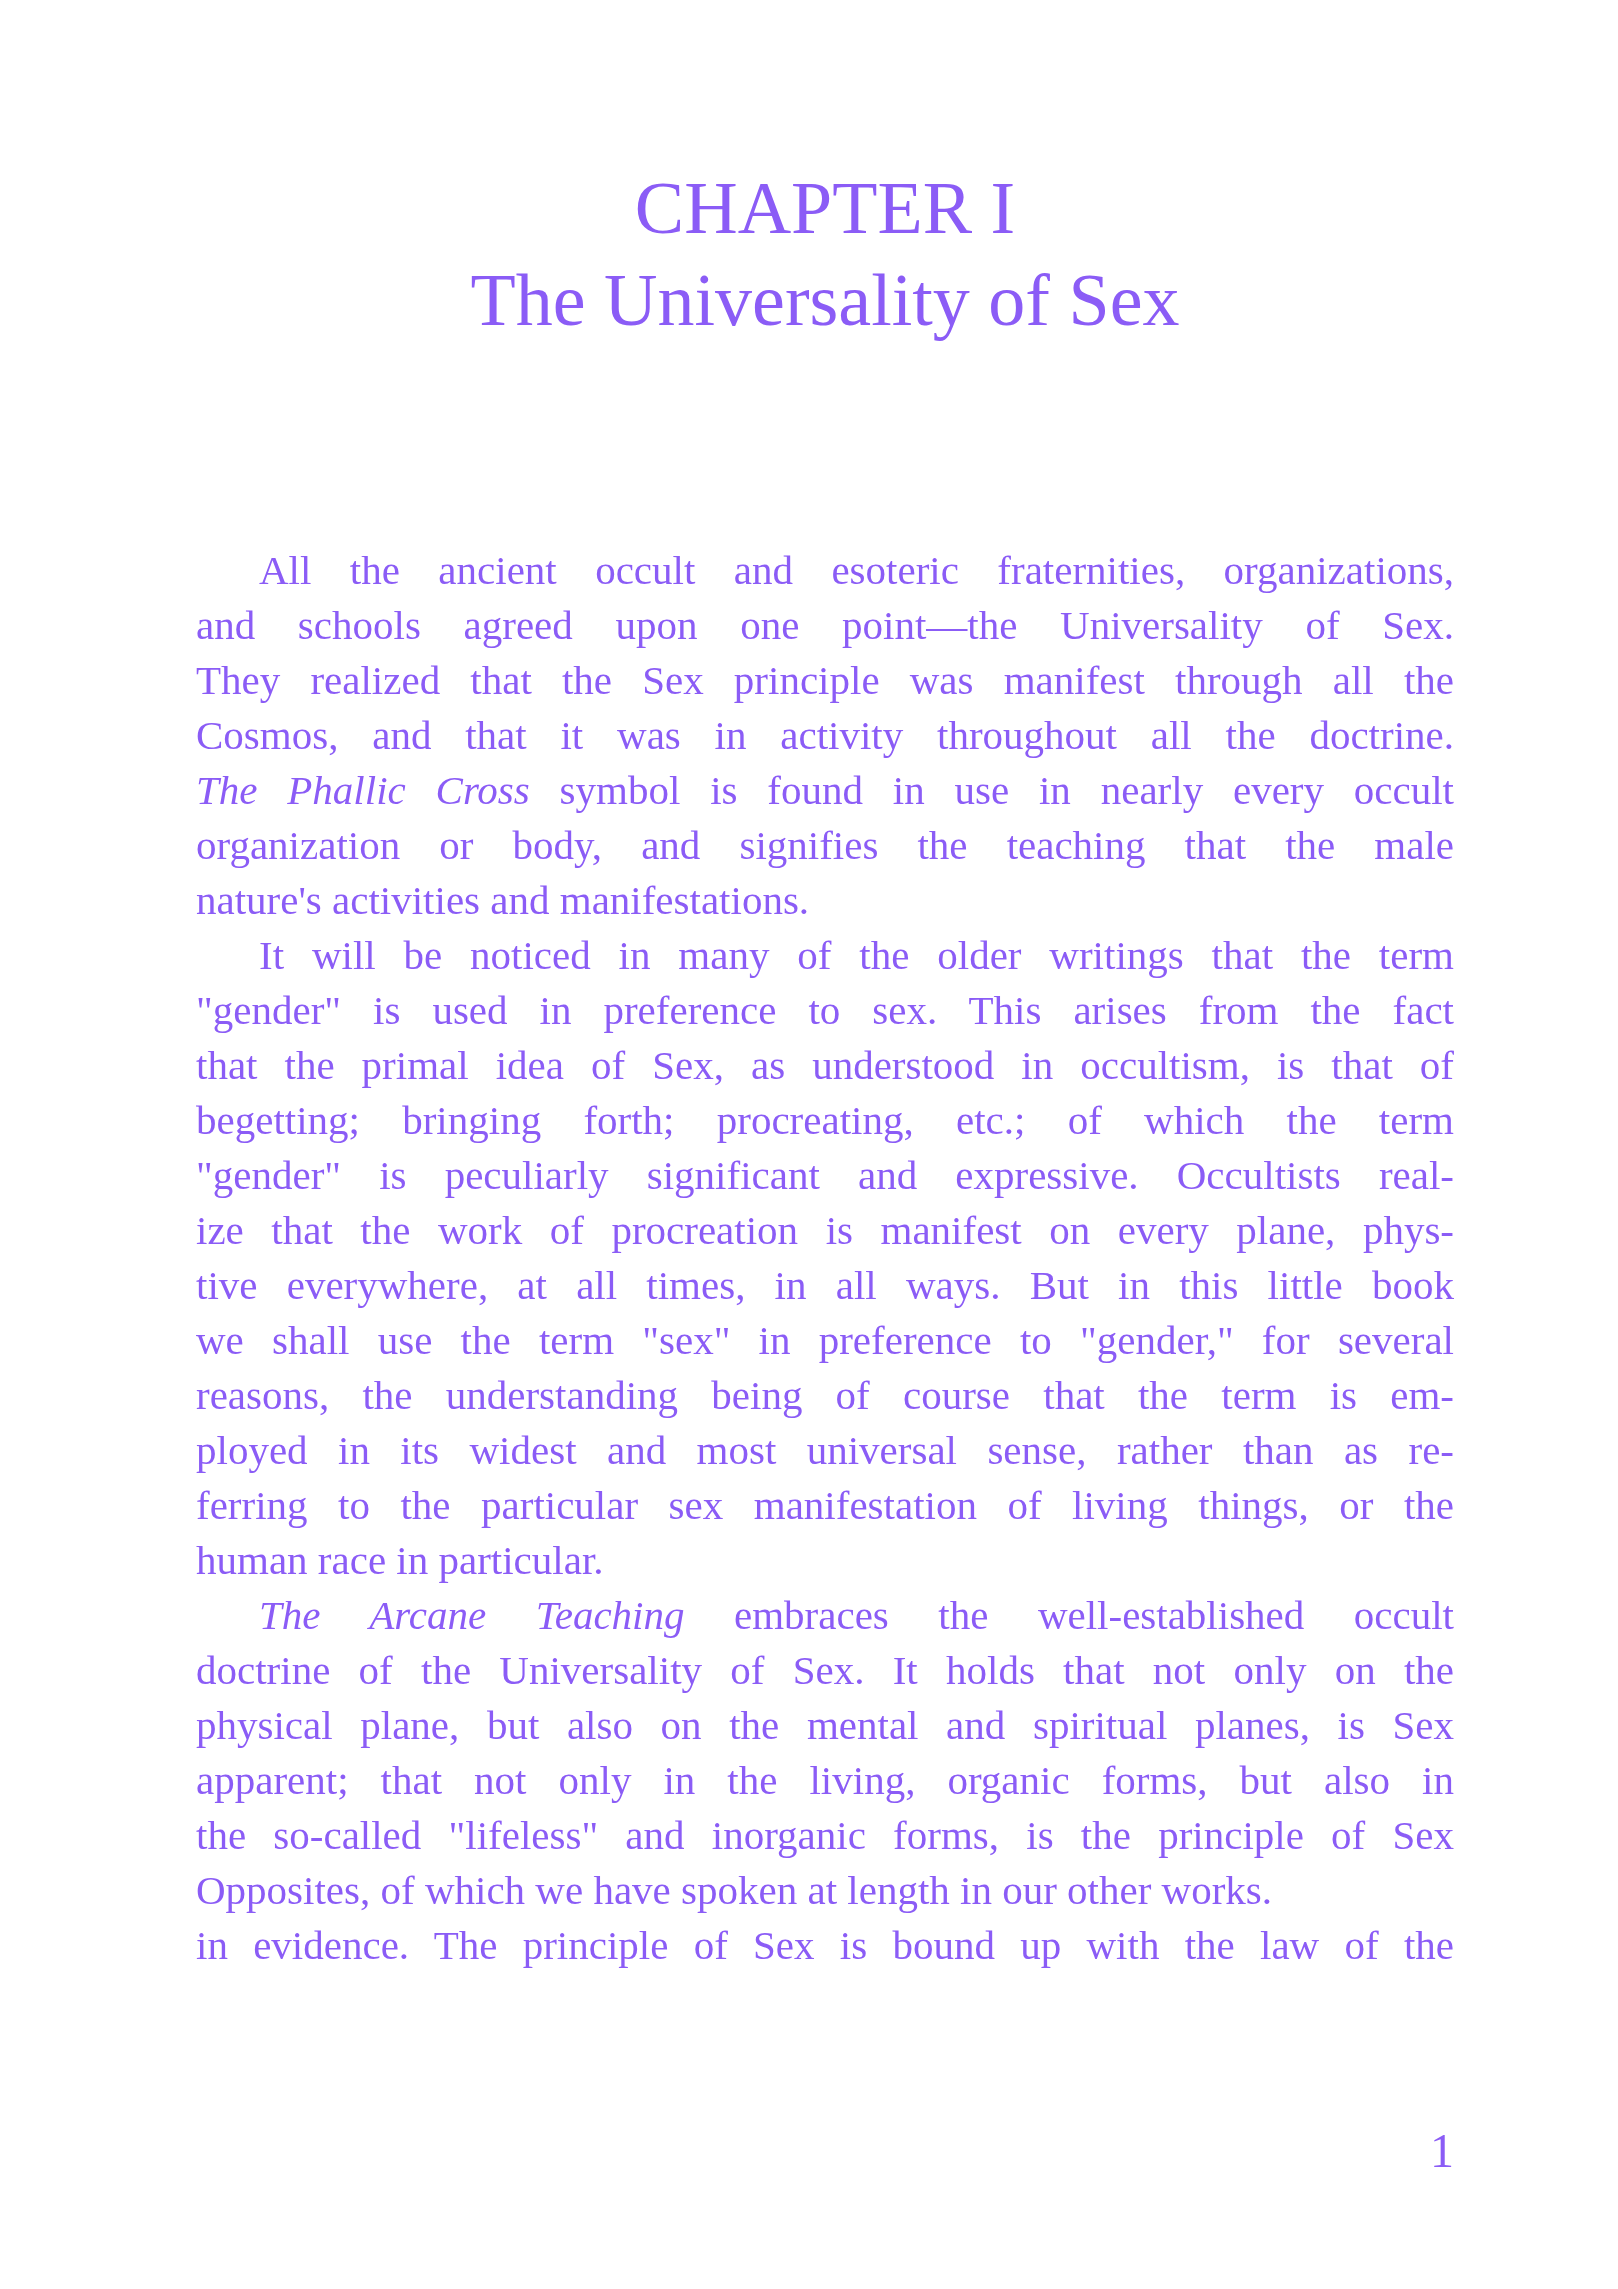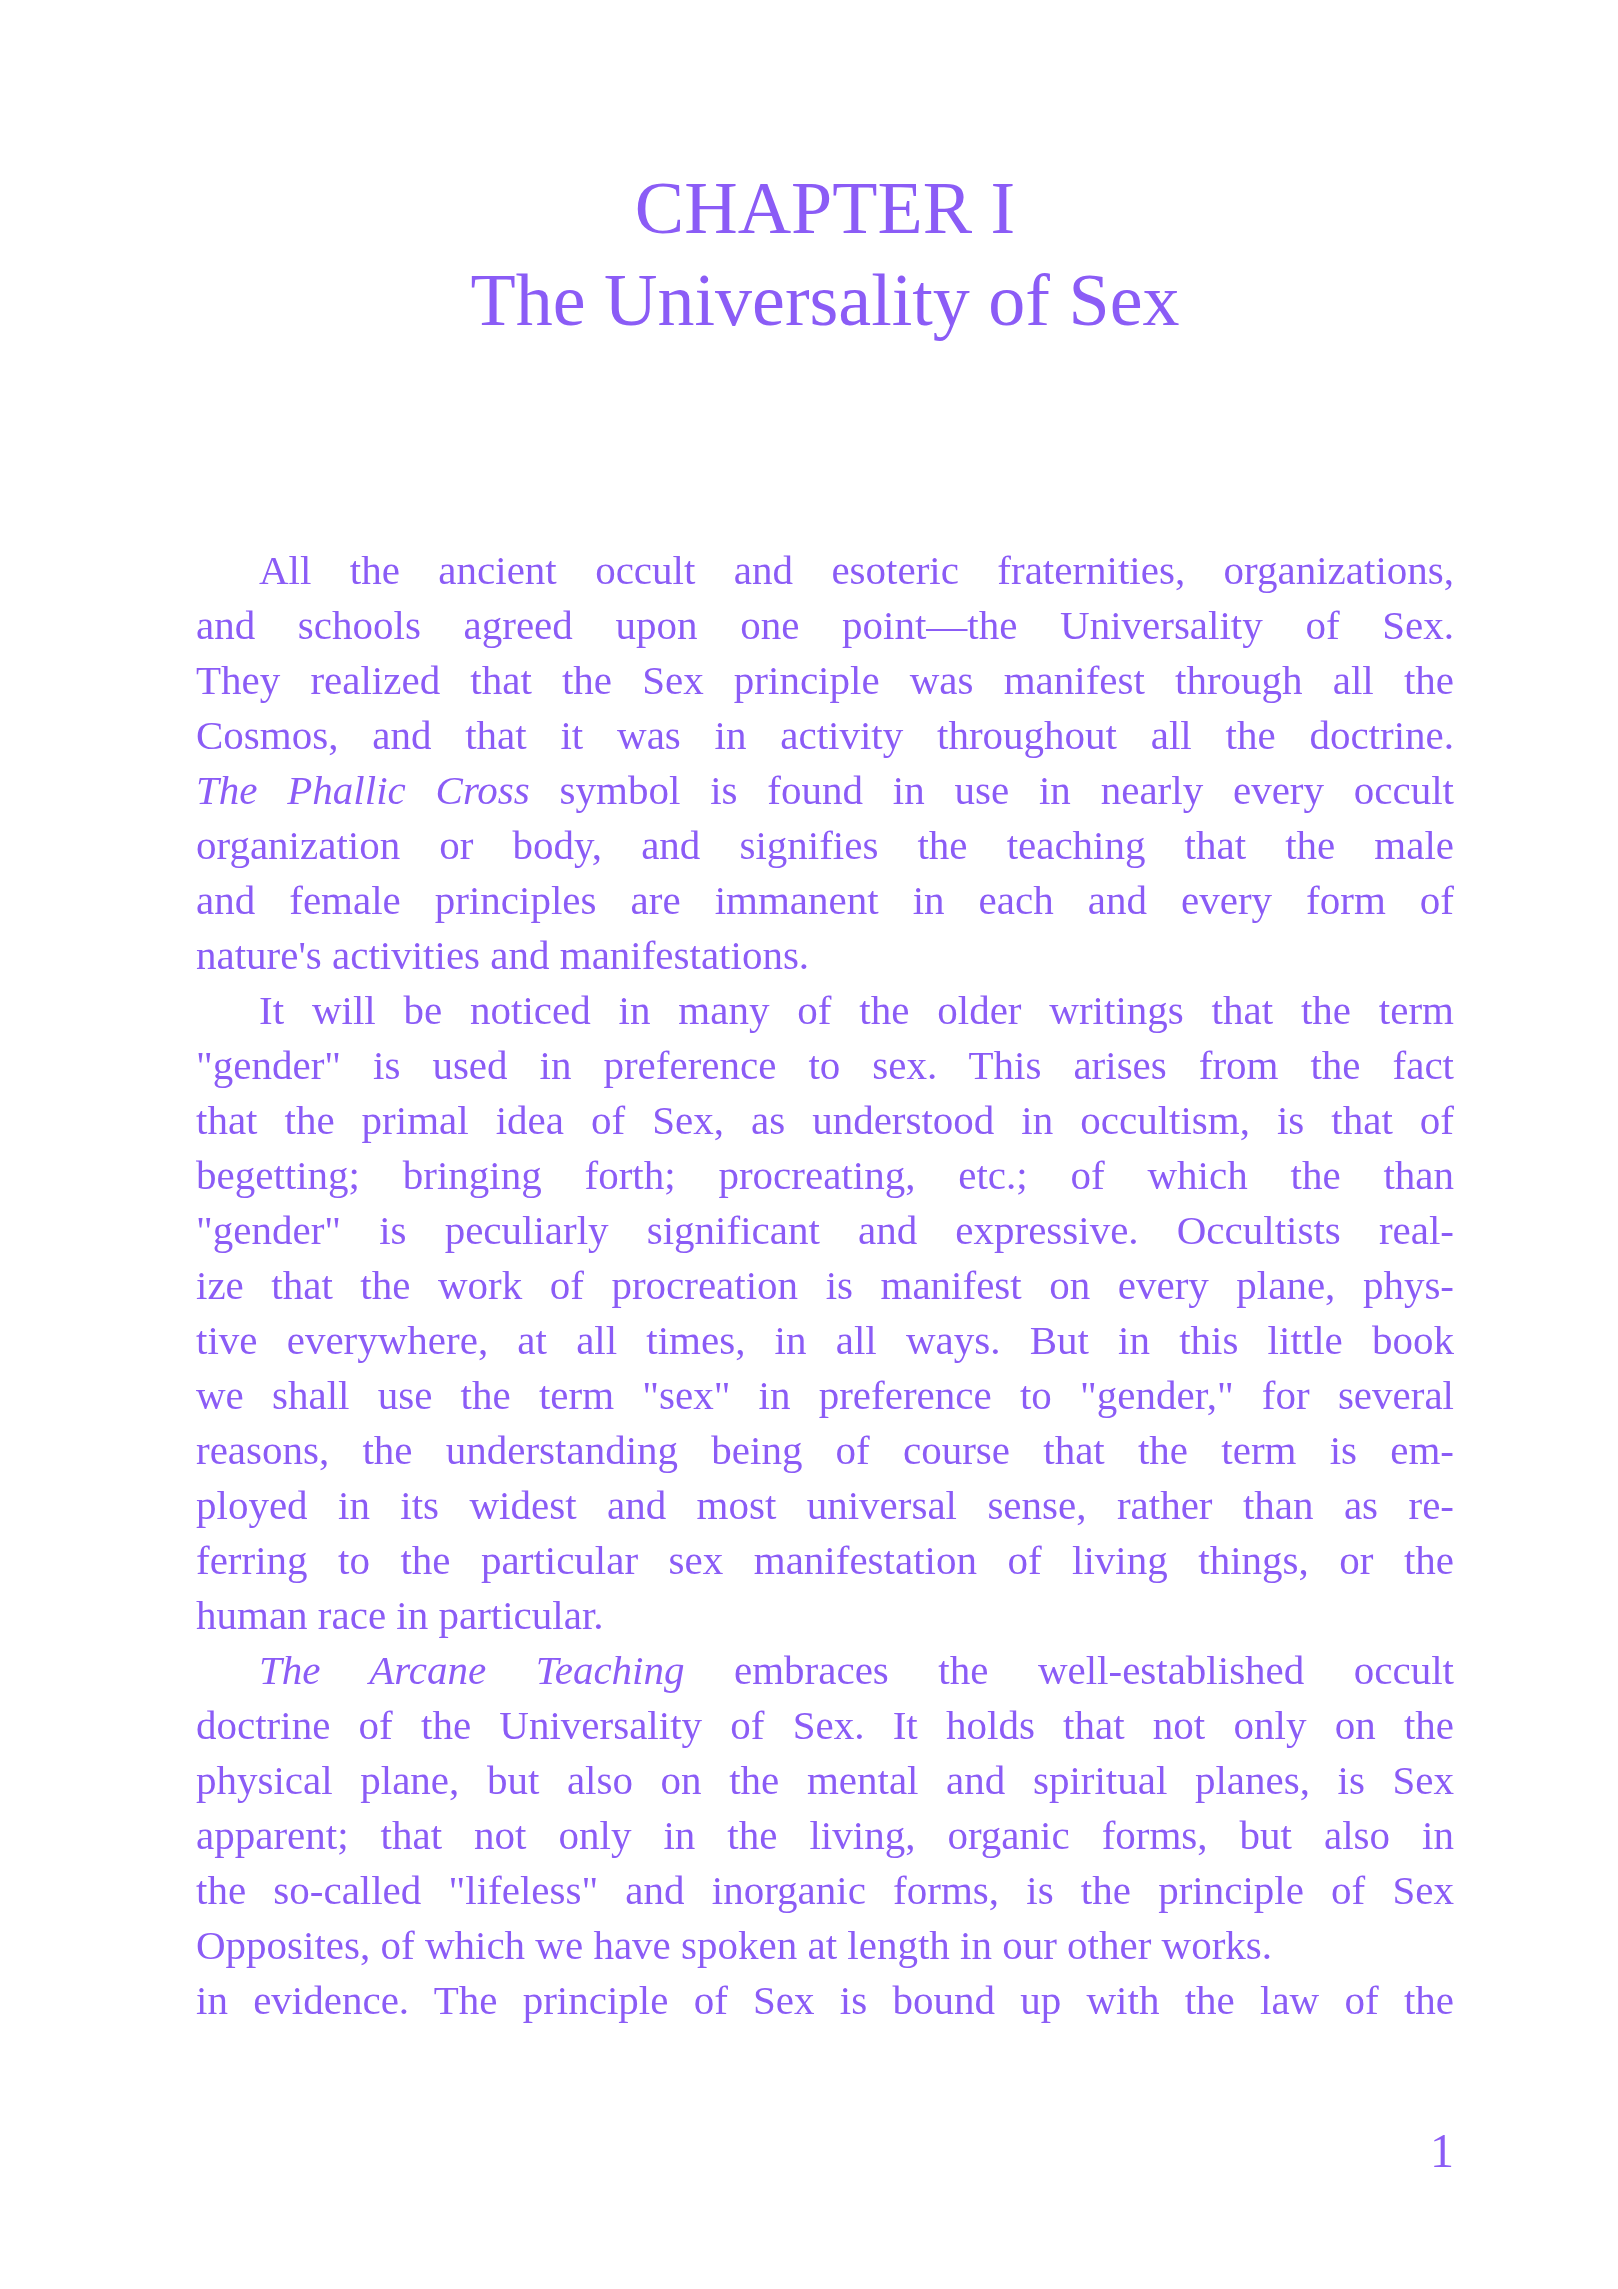--- a/index.html
+++ b/index.html
@@ -63,28 +63,27 @@
     <div>The Universality of Sex</div>
   </div>
   <div class="body-text" id="body-text">
       <div class="para">
         <div class="line j ind"><span>All the ancient occult and esoteric fraternities, organizations,</span></div>
         <div class="line j"><span>and schools agreed upon one point—the Universality of Sex.</span></div>
         <div class="line j"><span>They realized that the Sex principle was manifest through all the</span></div>
         <div class="line j"><span>Cosmos, and that it was in activity throughout all the doctrine.</span></div>
         <div class="line j"><span class="it">The Phallic Cross</span><span> symbol is found in use in nearly every occult</span></div>
         <div class="line j"><span>organization or body, and signifies the teaching that the male</span></div>
-        <div class="line j"><span>and female principles are immanent in each and every form of</span></div>
         <div class="line last"><span>nature's activities and manifestations.</span></div>
       </div>
       <div class="para">
         <div class="line j ind"><span>It will be noticed in many of the older writings that the term</span></div>
         <div class="line j"><span>"gender" is used in preference to sex. This arises from the fact</span></div>
         <div class="line j"><span>that the primal idea of Sex, as understood in occultism, is that of</span></div>
-        <div class="line j"><span>begetting; bringing forth; procreating, etc.; of which the than</span></div>
+        <div class="line j"><span>begetting; bringing forth; procreating, etc.; of which the term</span></div>
         <div class="line j"><span>"gender" is peculiarly significant and expressive. Occultists real-</span></div>
         <div class="line j"><span>ize that the work of procreation is manifest on every plane, phys-</span></div>
         <div class="line j"><span>tive everywhere, at all times, in all ways. But in this little book</span></div>
         <div class="line j"><span>we shall use the term "sex" in preference to "gender," for several</span></div>
         <div class="line j"><span>reasons, the understanding being of course that the term is em-</span></div>
         <div class="line j"><span>ployed in its widest and most universal sense, rather than as re-</span></div>
         <div class="line j"><span>ferring to the particular sex manifestation of living things, or the</span></div>
         <div class="line last"><span>human race in particular.</span></div>
       </div>
       <div class="para">

